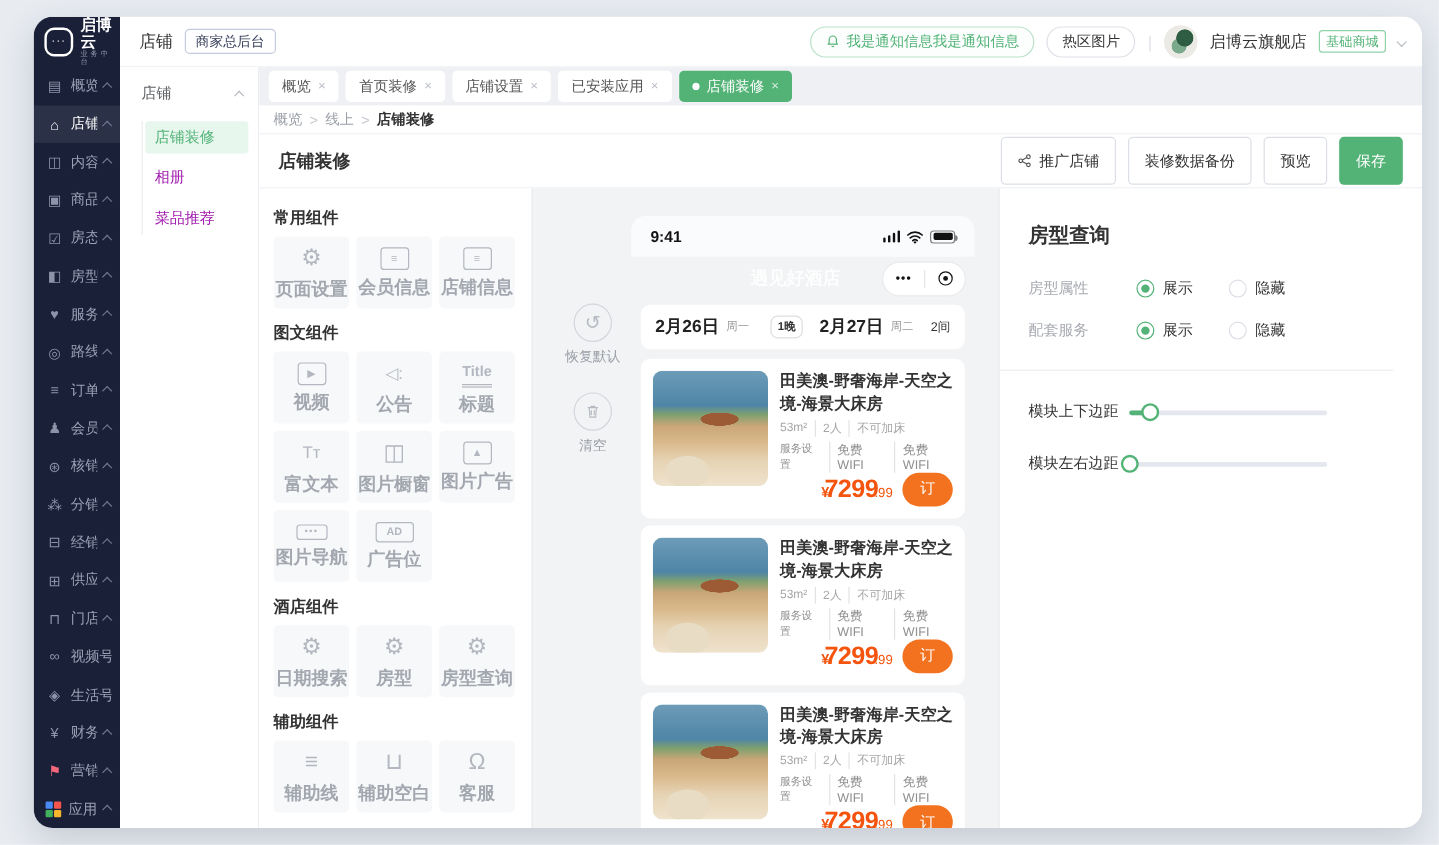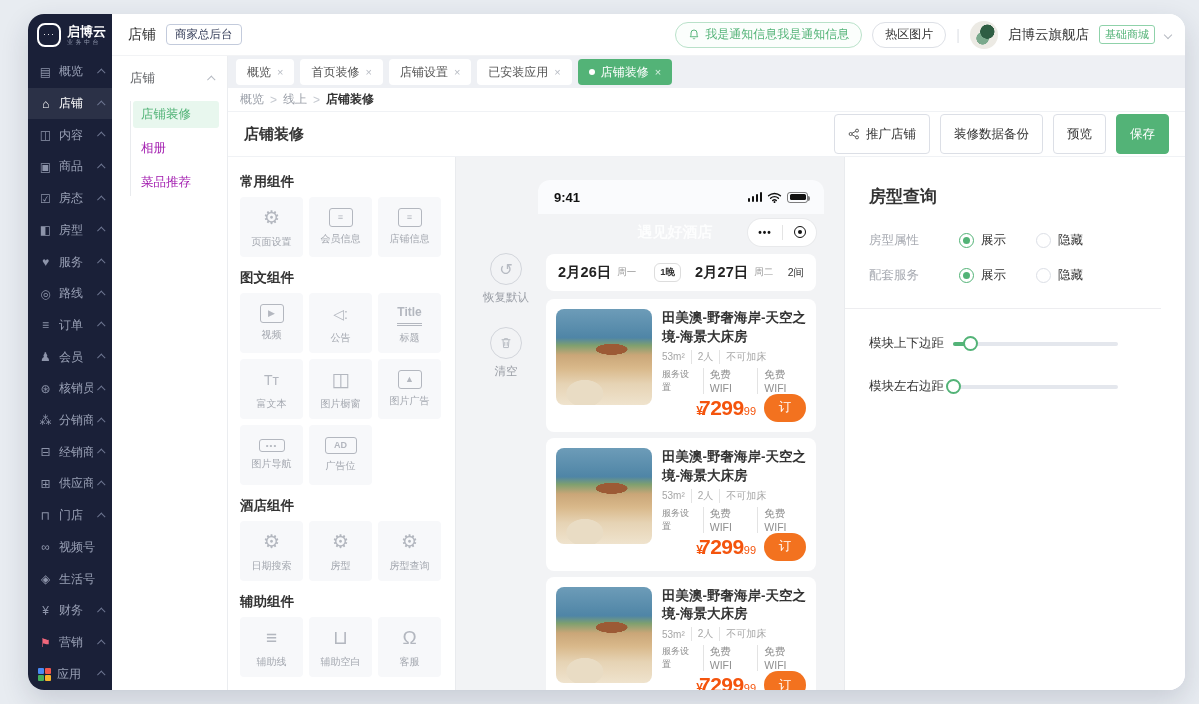--- a/index.html
+++ b/index.html
@@ -1,21 +1,21 @@
 <!DOCTYPE html>
 <html><head>
 <meta charset="utf-8">
 <style>
   * { margin:0; padding:0; box-sizing:border-box; }
   html,body { width:1199px; height:704px; overflow:hidden; }
   body { background:#e8ecf1; font-family:"Liberation Sans","DejaVu Sans",sans-serif; position:relative; color:#333; }
   .window { position:absolute; left:28px; top:14px; width:1157px; height:676px; background:#fff;
             border-radius:16px; overflow:hidden; box-shadow:0 10px 28px rgba(30,40,70,.16); display:flex; }
   
-  .dsb { width:84px; flex:none; background:#1a2038; display:flex; flex-direction:column; }
+  .dsb { width:72px; flex:none; background:#1a2038; display:flex; flex-direction:column; }
   .logo { height:42px; flex:none; display:flex; align-items:center; padding-left:9px; gap:6px; }
   .logo-ic { width:24px; height:24px; border:2px solid #fff; border-radius:8px; position:relative; flex:none; }
   .logo-ic::after { content:"···"; position:absolute; left:0; right:0; top:45%; transform:translateY(-50%);
                     text-align:center; color:#fff; font-size:9px; letter-spacing:1px; line-height:0; }
   .logo-tx { display:flex; flex-direction:column; line-height:1.1; }
   .logo-nm { color:#fff; font-size:13px; font-weight:bold; }
   .logo-sb { color:#8f96ac; font-size:6px; letter-spacing:2.5px; }
   .nav { flex:1; display:flex; flex-direction:column; min-height:0; }
   .nav-it { flex:1; display:flex; align-items:center; padding:0 7px 0 10px; gap:6px; color:#9aa1b6; cursor:pointer; min-height:0; }
   .nav-it.active { background:rgba(255,255,255,.08); color:#fff; }
@@ -77,21 +77,21 @@
   .sec-t { font-size:13.5px; font-weight:bold; color:#333; margin-bottom:6px; }
   .grid3 { display:grid; grid-template-columns:repeat(3,63px); gap:6px; margin-bottom:12px; }
   .comp { height:60px; background:#f7f8fa; border-radius:4px; display:flex; flex-direction:column; align-items:center; justify-content:center; gap:5px; cursor:grab; }
   .c-ic { height:24px; display:flex; align-items:center; justify-content:center; font-size:19px; color:#b3b7bf; line-height:1; }
   .c-ic.boxed { width:24px; height:19px; border:1.5px solid #b3b7bf; border-radius:3px; font-size:9px; }
   .c-ic.small { font-size:14px; }
   .c-ic.texty { font-size:12px; font-weight:bold; border-bottom:3px double #b3b7bf; padding-bottom:1px; }
   .c-ic.db { width:21px; height:21px; border:1.5px dashed #b3b7bf; border-radius:3px; }
   .c-ic.pillb { width:26px; height:13px; border:1.5px solid #b3b7bf; border-radius:3px; font-size:8px; letter-spacing:1px; }
   .c-ic.adb { width:32px; height:17px; border:1.5px solid #b3b7bf; border-radius:3px; font-size:9px; font-weight:bold; }
-  .c-lb { font-size:10px; color:#a3a7af; white-space:nowrap; }
+  .c-lb { font-size:15px; color:#a3a7af; white-space:nowrap;font-weight:bold; }
   
   .canvas { width:390px; flex:none; background:#f2f3f5; border-left:1px solid #e9ebee; border-right:1px solid #e9ebee; position:relative; overflow:hidden; }
   .act { position:absolute; left:20px; width:60px; display:flex; flex-direction:column; align-items:center; gap:5px; cursor:pointer; }
   .act .circ { width:32px; height:32px; border:1px solid #d2d5db; border-radius:50%; display:flex; align-items:center; justify-content:center; color:#b6bac2; font-size:16px; }
   .act .alb { font-size:11.5px; color:#9a9ea6; white-space:nowrap; }
   .phone { position:absolute; left:82px; top:23px; width:286px; }
   .p-status { height:34px; background:#fafbfd; border-radius:12px 12px 0 0; display:flex; align-items:center; padding:0 16px; }
   .p-time { font-size:13px; font-weight:bold; color:#111; }
   .p-sicons { margin-left:auto; display:flex; align-items:center; gap:5px; }
   .sig { display:flex; align-items:flex-end; gap:1.5px; }

